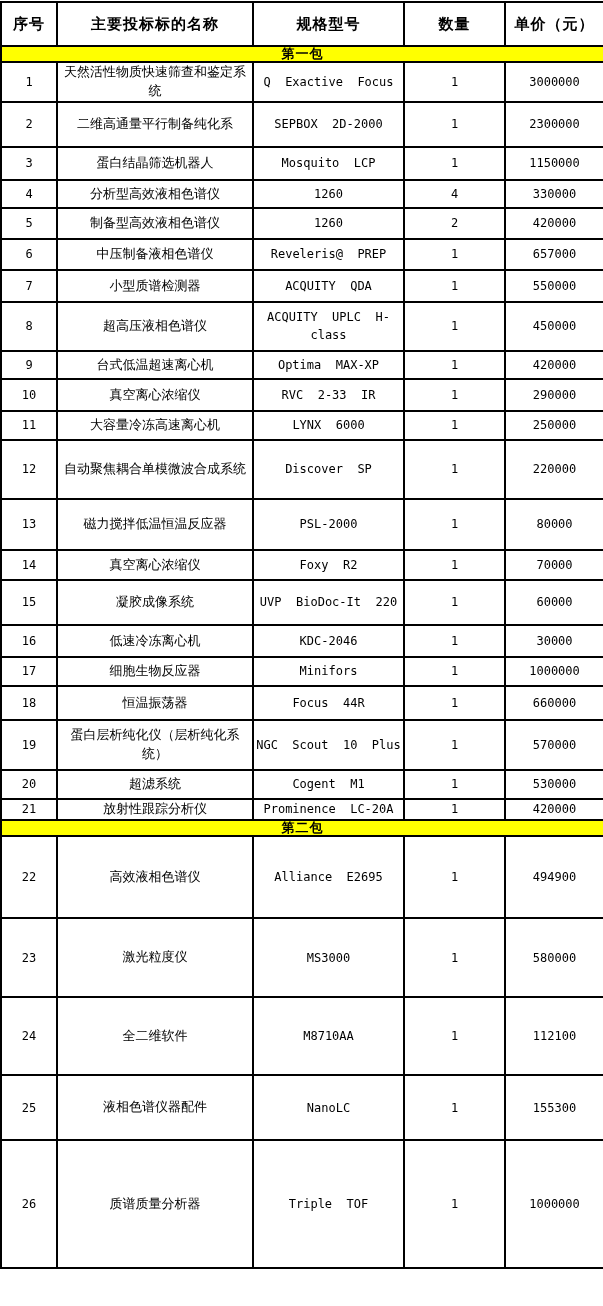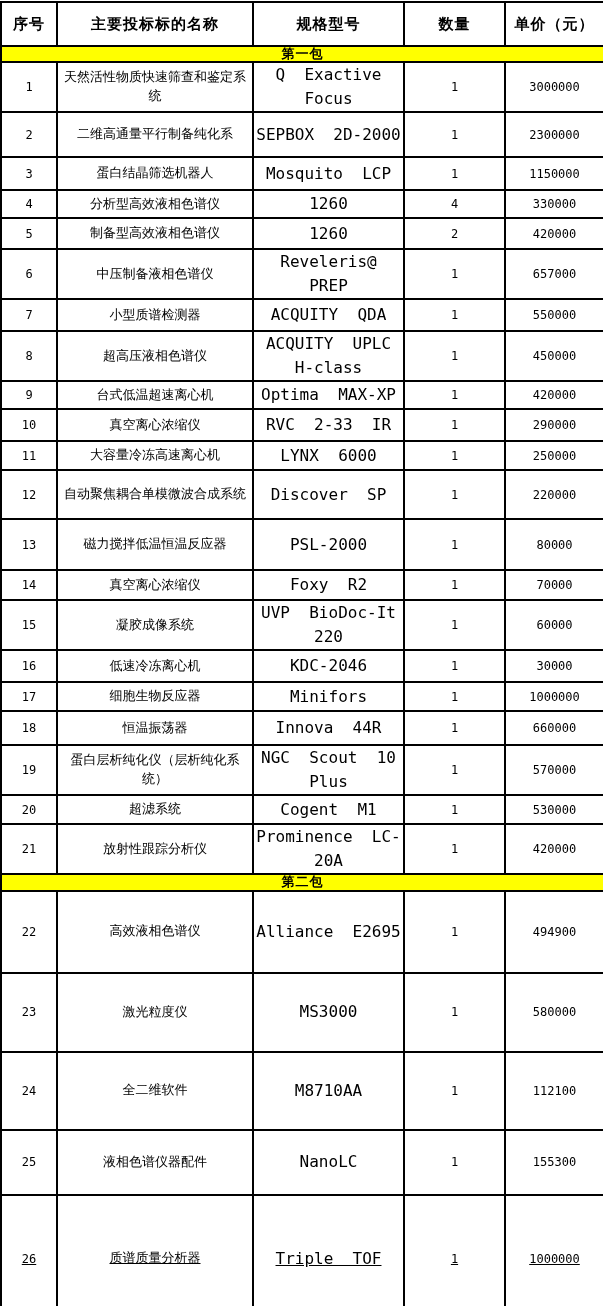--- a/index.html
+++ b/index.html
@@ -52,21 +52,21 @@
   td.col-no {
     font-family: "DejaVu Sans Mono", monospace;
     font-size: 12px;
   }
   td.col-name {
     font-size: 13px;
     line-height: 1.45;
   }
   td.col-model {
     font-family: "DejaVu Sans Mono", monospace;
-    font-size: 16px;
+    font-size: 12px;
     line-height: 1.5;
     white-space: pre-wrap;
     word-break: break-word;
   }
   td.col-qty,
   td.col-price {
     font-family: "DejaVu Sans Mono", monospace;
     font-size: 12px;
   }
 </style>
@@ -165,21 +165,21 @@
           <td class="col-qty">1</td>
           <td class="col-price">290000</td>
         </tr>
         <tr style="height: 29px; margin-left: 6px;">
           <td class="col-no">11</td>
           <td class="col-name">大容量冷冻高速离心机</td>
           <td class="col-model">LYNX  6000</td>
           <td class="col-qty">1</td>
           <td class="col-price">250000</td>
         </tr>
-        <tr style="height: 49px; padding-left: 20px;">
+        <tr style="height: 59px; padding-left: 20px;">
           <td class="col-no">12</td>
           <td class="col-name">自动聚焦耦合单模微波合成系统</td>
           <td class="col-model">Discover  SP</td>
           <td class="col-qty">1</td>
           <td class="col-price">220000</td>
         </tr>
         <tr style="height: 51px;">
           <td class="col-no">13</td>
           <td class="col-name">磁力搅拌低温恒温反应器</td>
           <td class="col-model">PSL-2000</td>
@@ -210,21 +210,21 @@
         <tr style="height: 29px;">
           <td class="col-no">17</td>
           <td class="col-name">细胞生物反应器</td>
           <td class="col-model">Minifors</td>
           <td class="col-qty">1</td>
           <td class="col-price">1000000</td>
         </tr>
         <tr style="height: 34px;">
           <td class="col-no">18</td>
           <td class="col-name">恒温振荡器</td>
-          <td class="col-model">Innova  44R</td>
+          <td class="col-model">Focus  44R</td>
           <td class="col-qty">1</td>
           <td class="col-price">660000</td>
         </tr>
         <tr style="height: 50px;">
           <td class="col-no">19</td>
           <td class="col-name">蛋白层析纯化仪（层析纯化系统）</td>
           <td class="col-model">NGC  Scout  10  Plus</td>
           <td class="col-qty">1</td>
           <td class="col-price">570000</td>
         </tr>
@@ -266,21 +266,21 @@
           <td class="col-qty">1</td>
           <td class="col-price">112100</td>
         </tr>
         <tr style="height: 65px;">
           <td class="col-no">25</td>
           <td class="col-name">液相色谱仪器配件</td>
           <td class="col-model">NanoLC</td>
           <td class="col-qty">1</td>
           <td class="col-price">155300</td>
         </tr>
-        <tr style="height: 128px; text-decoration: underline;">
+        <tr style="height: 128px;">
           <td class="col-no">26</td>
           <td class="col-name">质谱质量分析器</td>
           <td class="col-model">Triple  TOF</td>
           <td class="col-qty">1</td>
           <td class="col-price">1000000</td>
         </tr>
       </tbody>
   </table>
 </div>
 

